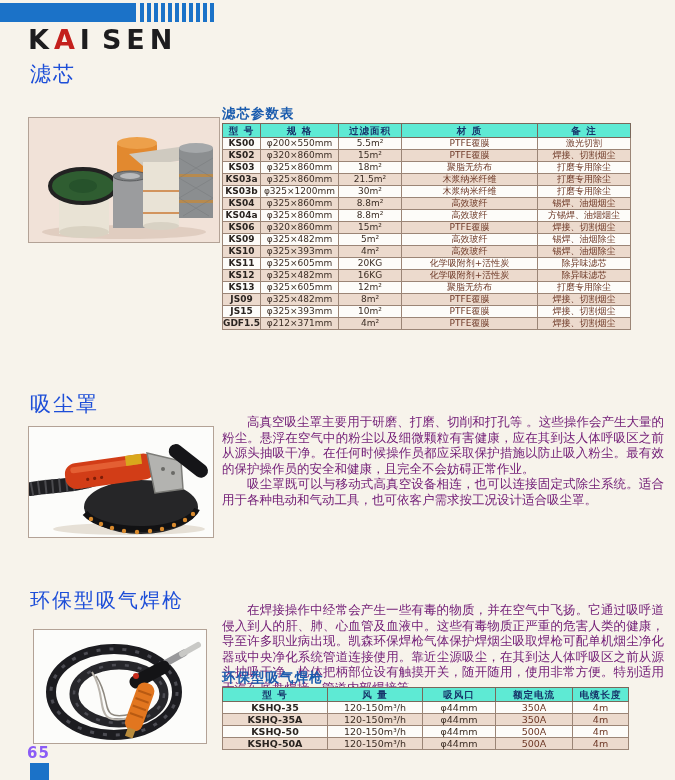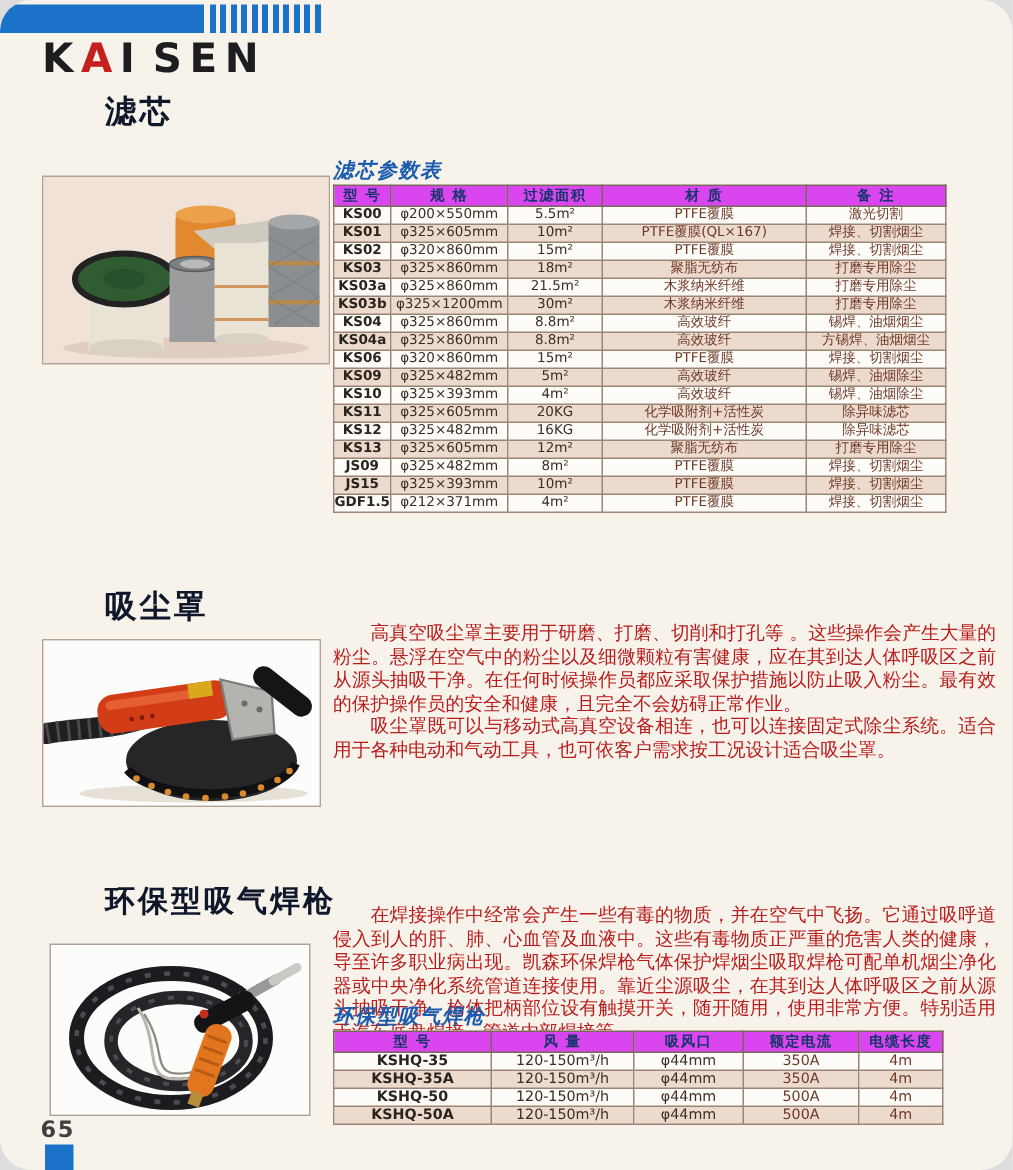--- a/index.html
+++ b/index.html
@@ -1,55 +1,55 @@
 <!DOCTYPE html>
 <html><head>
 <meta charset="utf-8">
 <style>
   html,body{margin:0;padding:0;background:#ddd;}
   #page{position:relative;width:675px;height:780px;background:#f7f3eb;
-        font-family:"DejaVu Sans",sans-serif;overflow:hidden;margin:0 auto;border-radius:21px;}
+        font-family:"DejaVu Sans",sans-serif;overflow:hidden;margin:0 auto;}
 
   
   .topbar-solid{position:absolute;left:0;top:3px;width:136px;height:19px;background:#1b72c8;}
   .topbar-stripes{position:absolute;left:140px;top:3px;width:74px;height:19px;
         background:repeating-linear-gradient(90deg,#1b72c8 0 4px,rgba(0,0,0,0) 4px 7px);}
 
   
   .logo{position:absolute;left:28px;top:24px;font-size:27px;font-weight:bold;
         letter-spacing:5px;color:#1d1c1e;white-space:nowrap;}
   .logo .red{color:#c4201d;}
   .logo .gap{display:inline-block;width:7px;}
 
-  .sec-h{position:absolute;left:30px;font-weight:bold;color:#0f172a;font-size:21px;letter-spacing:2px;margin-left:40px;}
-  .tbl-title{position:absolute;left:222px;color:#1b5cae;font-weight:bold;font-size:13.5px;letter-spacing:1px;font-style:italic;}
+  .sec-h{position:absolute;left:30px;font-weight:normal;color:#1d4ed8;font-size:21px;letter-spacing:2px;}
+  .tbl-title{position:absolute;left:222px;color:#1b5cae;font-weight:bold;font-size:13.5px;letter-spacing:1px;}
 
   
   .photo{position:absolute;border:1px solid #b3a296;background:#fcfbf8;box-sizing:border-box;}
   .photo svg{display:block;}
 
   
   table.spec{position:absolute;border-collapse:collapse;table-layout:fixed;background:#fdfcf9;}
-  table.spec th{background:#d946ef;color:#16356a;font-size:9.5px;font-weight:bold;
+  table.spec th{background:#5eead4;color:#16356a;font-size:9.5px;font-weight:bold;
         border:1px solid #7a675a;padding:1px 0;line-height:11px;letter-spacing:1px;}
   table.spec td{font-size:9px;color:#3b2d24;text-align:center;border:1px solid #9b8576;
         padding:0;line-height:11px;height:11px;white-space:nowrap;overflow:hidden;}
   table.spec td:first-child{font-weight:bold;color:#2a2420;}
   table.spec td:nth-child(4),table.spec td:nth-child(5){color:#6d3826;margin-top:10px;}
   table.spec tbody tr:nth-child(even){background:#ecdacd;}
   table.spec tbody tr:nth-child(odd){background:#fdfcf9;}
   #gun-table td{font-size:9.5px;}
 
   
   .para{position:absolute;left:222px;width:442px;font-size:12.5px;line-height:15.6px;
-        color:#b91c1c;text-align:justify;}
+        color:#701a75;text-align:justify;}
   .para p{margin:0;text-indent:2em;}
 
   
-  .pagenum{position:absolute;left:27px;top:744px;font-size:15px;font-weight:bold;color:#404040;letter-spacing:1px;}
+  .pagenum{position:absolute;left:27px;top:744px;font-size:15px;font-weight:bold;color:#8b5cf6;letter-spacing:1px;}
   .pagesq{position:absolute;left:30px;top:763px;width:19px;height:17px;background:#1b72c8;}
 </style>
 </head>
 <body>
 
 <div id="page">
 
   <div class="topbar-solid"></div>
   <div class="topbar-stripes"></div>
 
@@ -107,27 +107,20 @@
           <th>备 注</th>
         </tr>
       </thead>
       <tbody>
         <tr>
           <td>KS00</td>
           <td>φ200×550mm</td>
           <td>5.5m²</td>
           <td>PTFE覆膜</td>
           <td>激光切割</td>
-        </tr>
-        <tr>
-          <td>KS01</td>
-          <td>φ325×605mm</td>
-          <td>10m²</td>
-          <td>PTFE覆膜(QL×167)</td>
-          <td>焊接、切割烟尘</td>
         </tr>
         <tr>
           <td>KS02</td>
           <td>φ320×860mm</td>
           <td>15m²</td>
           <td>PTFE覆膜</td>
           <td>焊接、切割烟尘</td>
         </tr>
         <tr>
           <td>KS03</td>

